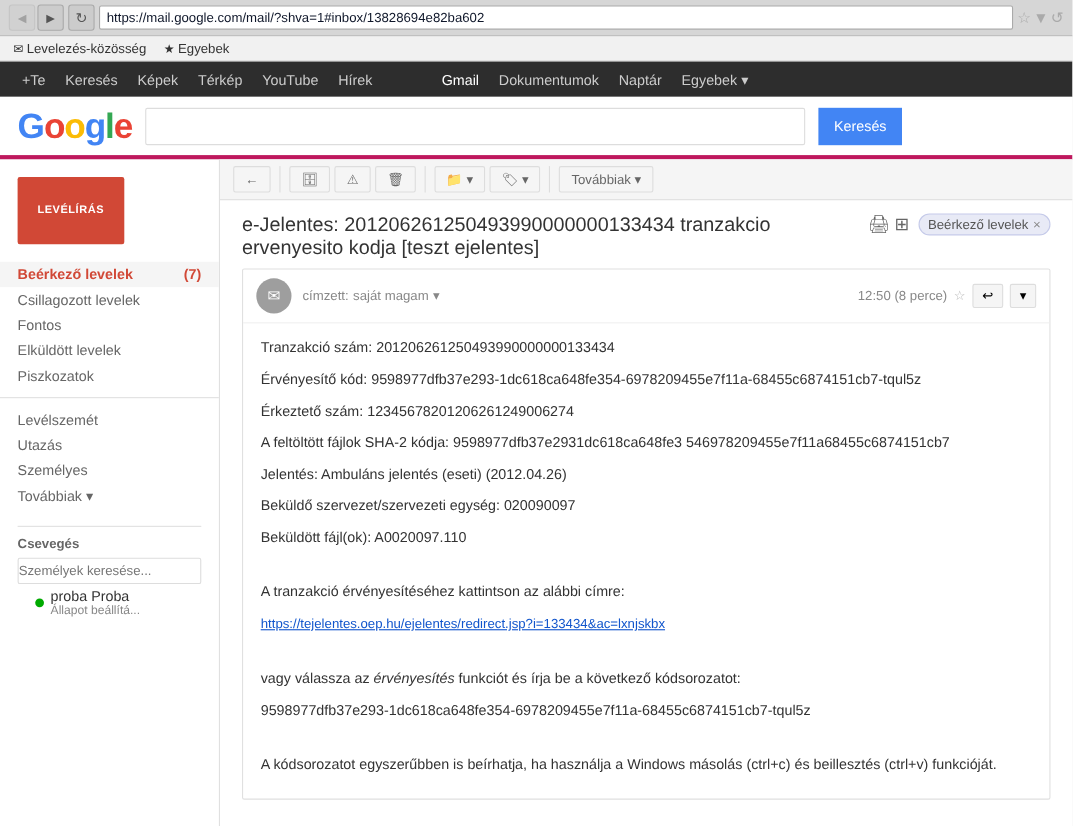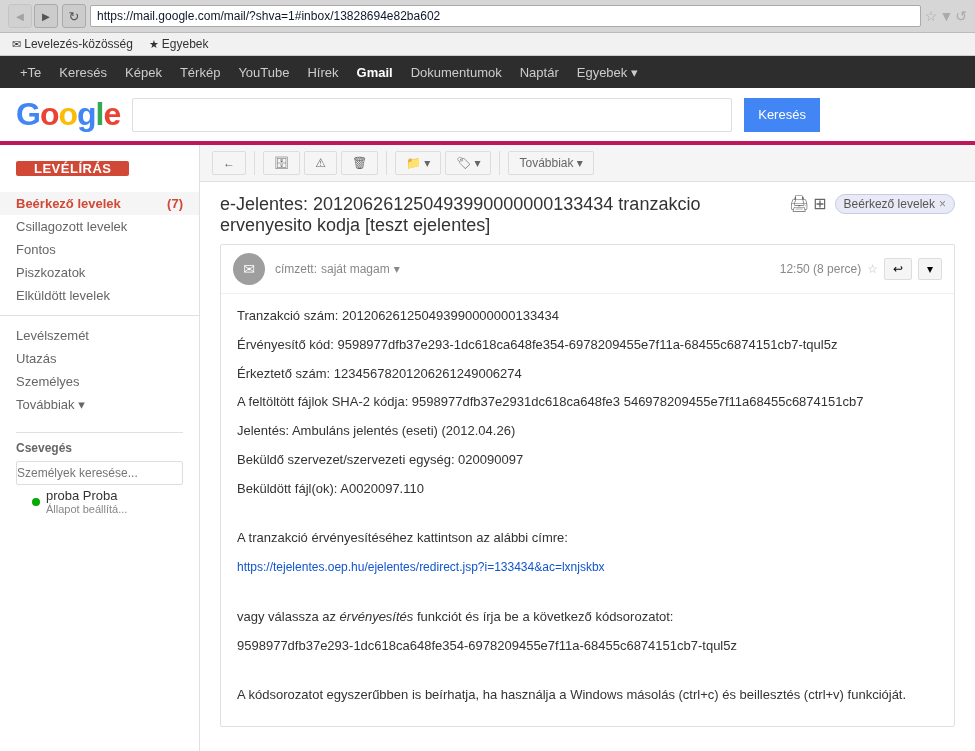--- a/index.html
+++ b/index.html
@@ -32,21 +32,21 @@
     .google-logo { font-size: 32px; font-weight: bold; color: #4285f4; letter-spacing: -1px; }
     .search-bar-container { flex: 1; max-width: 600px; }
     .search-bar { width: 100%; border: 1px solid #ddd; border-radius: 2px; padding: 6px 10px; font-size: 14px; height: 34px; outline: none; }
     .search-btn { background: #4285f4; color: white; border: none; padding: 6px 14px; height: 34px; cursor: pointer; font-size: 13px; }
 
     
     .main-layout { display: flex; background: white; min-height: calc(751px - 130px); }
 
     
     .sidebar { width: 200px; padding: 8px 0; border-right: 1px solid #e0e0e0; flex-shrink: 0; }
-    .compose-btn { background: #d14836; color: white; border: none; padding: 0 18px; margin: 8px 16px; border-radius: 2px; font-size: 13px; font-weight: bold; cursor: pointer; letter-spacing: 0.5px; }
+    .compose-btn { background: #d14836; color: white; border: none; padding: 25px 18px; margin: 8px 16px; border-radius: 2px; font-size: 10px; font-weight: bold; cursor: pointer; letter-spacing: 0.5px; }
     .sidebar-nav { margin-top: 8px; }
     .sidebar-item { padding: 4px 16px; cursor: pointer; font-size: 13px; color: #666; display: flex; justify-content: space-between; align-items: center; }
     .sidebar-item.active { color: #d14836; font-weight: bold; background: #f5f5f5; }
     .sidebar-item .count { color: #d14836; font-weight: bold; }
     .sidebar-divider { border: none; border-top: 1px solid #e0e0e0; margin: 8px 0; }
     .chat-section { padding: 8px 16px; }
     .chat-title { font-size: 12px; color: #666; margin-bottom: 6px; font-weight: bold; }
     .chat-search { width: 100%; border: 1px solid #ddd; border-radius: 2px; padding: 4px 0; font-size: 12px; color: #aaa; }
     .chat-user { display: flex; align-items: center; gap: 6px; padding: 3px 16px; font-size: 13px; }
     .chat-dot { width: 8px; height: 8px; border-radius: 50%; background: #0a0; flex-shrink: 0; }
@@ -74,21 +74,21 @@
     .from-name { font-size: 13px; color: #333; font-weight: bold; }
     .from-meta { font-size: 12px; color: #888; display: flex; align-items: center; gap: 4px; }
     .from-meta .dropdown-arrow { cursor: pointer; }
     .email-time { font-size: 12px; color: #888; display: flex; align-items: center; gap: 6px; }
     .star-icon { color: #bbb; cursor: pointer; }
     .reply-btn { background: #f5f5f5; border: 1px solid #ddd; border-radius: 2px; padding: 3px 8px; font-size: 12px; cursor: pointer; }
     .more-btn { background: #f5f5f5; border: 1px solid #ddd; border-radius: 2px; padding: 3px 8px; font-size: 12px; cursor: pointer; }
 
     .email-body { padding: 12px 16px; font-size: 13px; line-height: 1.6; color: #333; }
     .email-body p { margin-bottom: 8px; }
-    .email-link { color: #1155cc; cursor: pointer; font-size: 12px; }
+    .email-link { color: #1155cc; text-decoration: underline; cursor: pointer; font-size: 12px; }
     .email-body em { font-style: italic; }
   </style>
 </head>
 <body>
 
 <div class="browser-chrome">
   <div class="browser-titlebar">
     <div class="browser-nav">
       <div class="browser-back-fwd">
         <div class="nav-btn disabled">◄</div>
@@ -116,21 +116,21 @@
   </div>
 </div>
 
 <div class="google-navbar">
   <a>+Te</a>
   <a>Keresés</a>
   <a>Képek</a>
   <a>Térkép</a>
   <a>YouTube</a>
   <a>Hírek</a>
-  <a class="active" style="font-weight: bold; color: white;">Gmail</a>
+  <a class="active" style="font-weight: normal; color: white; margin-left: 45px;">Gmail</a>
   <a>Dokumentumok</a>
   <a>Naptár</a>
   <a>Egyebek ▾</a>
 </div>
 
 <div class="google-header">
   <div class="google-logo">
     <span style="color:#4285f4">G</span><span style="color:#ea4335">o</span><span style="color:#fbbc05">o</span><span style="color:#4285f4">g</span><span style="color:#34a853">l</span><span style="color:#ea4335">e</span>
   </div>
   <div class="search-bar-container">
@@ -149,24 +149,24 @@
         <span>Beérkező levelek</span>
         <span class="count">(7)</span>
       </div>
       <div class="sidebar-item">
         <span>Csillagozott levelek</span>
       </div>
       <div class="sidebar-item">
         <span>Fontos</span>
       </div>
       <div class="sidebar-item">
+        <span>Elküldött levelek</span>
+      </div>
+      <div class="sidebar-item">
         <span>Piszkozatok</span>
-      </div>
-      <div class="sidebar-item">
-        <span>Elküldött levelek</span>
       </div>
       <hr class="sidebar-divider">
       <div class="sidebar-item">
         <span>Levélszemét</span>
       </div>
       <div class="sidebar-item">
         <span>Utazás</span>
       </div>
       <div class="sidebar-item">
         <span>Személyes</span>

